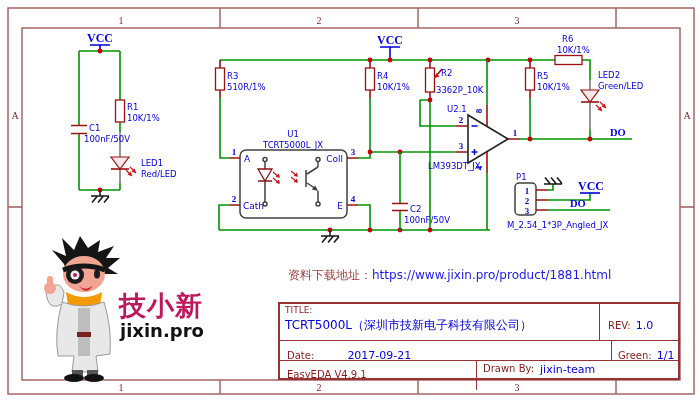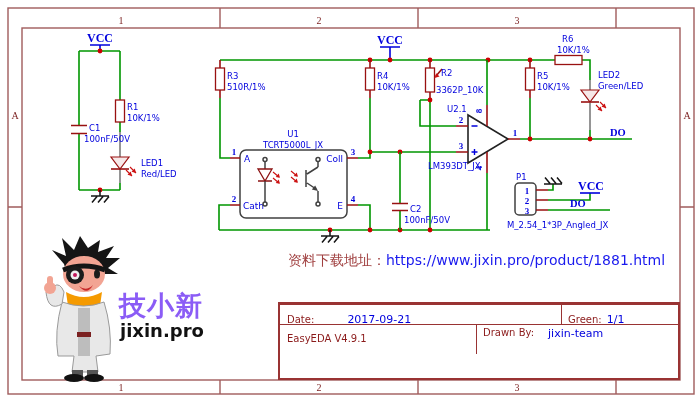--- a/index.html
+++ b/index.html
@@ -18,44 +18,44 @@
   .compfill{stroke:#991111;stroke-width:1.2;fill:#f6e8e8;}
   .grayln{stroke:#8a8a8a;stroke-width:1.8;fill:none;}
   .dark{stroke:#404040;stroke-width:1.5;fill:none;}
   .gnd{stroke:#141414;stroke-width:1.5;fill:none;}
   .vccln{stroke:#0000dd;stroke-width:1.6;fill:none;}
   .frame-line{stroke:#a05c5c;stroke-width:1.4;fill:none;}
   .arrow{stroke:#cc1111;stroke-width:1.1;fill:none;}
   .ahead{fill:#cc1111;stroke:none;}
   .dot{fill:#cc0000;stroke:none;}
 
-  .url-line{position:absolute;left:288px;top:252px;font-size:14px;white-space:nowrap;}
+  .url-line{position:absolute;left:288px;top:267px;font-size:12px;white-space:nowrap;}
   .url-label{color:#a04040;font-family:"Liberation Serif",serif;}
   .url-link{color:#1a1aee;}
-  .brand-name{position:absolute;left:119px;top:288px;font-size:27px;font-weight:bold;color:#8b5cf6;
+  .brand-name{position:absolute;left:119px;top:288px;font-size:27px;font-weight:bold;color:#be185d;
               letter-spacing:1px;}
   .brand-site{position:absolute;left:120px;top:320px;font-size:18px;font-weight:bold;color:#111;}
 
   .tb{position:absolute;left:278px;top:302px;width:402px;height:78px;box-sizing:border-box;
       border:2px solid #993333;background:#fff;}
   .tb,.tb *{box-sizing:border-box;}
   .tb-row{display:flex;width:100%;}
   .tb-r1{height:36px;}
   .tb-r2{height:20px;border-top:1.5px solid #993333;}
   .tb-r3{height:30px;border-top:1.5px solid #993333;}
   .tb-title-cell{width:320px;border-right:1.5px solid #993333;padding:1px 0 0 5px;}
   .tb-rev-cell{flex:1;padding-top:10px;padding-left:8px;}
   .tb-small{color:#8b1a1a;font-size:9px;}
   .tb-label{color:#8b1a1a;font-size:10px;}
   .tb-title{color:#0000dd;font-size:12px;margin-top:2px;white-space:nowrap;}
   .tb-val{color:#0000dd;font-size:11px;}
-  .tb-cell-l2{width:282px;border-right:1.5px solid #993333;padding:3px 0 0 7px;}
+  .tb-cell-l2{width:332px;border-right:1.5px solid #993333;padding:3px 0 0 7px;}
   .tb-cell-r2{flex:1;padding:3px 0 0 6px;}
   .tb-cell-l3{width:197px;border-right:1.5px solid #993333;padding:2px 0 0 7px;}
-  .tb-cell-r3{flex:1;padding:2px 0 0 6px;display:flex;gap:14px;}
+  .tb-cell-r3{flex:1;padding:2px 0 0 6px;display:flex;gap:6px;}
 </style>
 </head>
 <body>
 
 <div class="canvas">
 
 <svg width="700" height="401" viewBox="0 0 700 401" style="position:absolute;left:0;top:0;">
 
   <g>
     <rect x="8" y="8" width="686" height="386" class="frame-line"></rect>
@@ -292,20 +292,30 @@
 </svg>
 
   <div class="url-line">
     <span class="url-label">资料下载地址：</span><span class="url-link">https://www.jixin.pro/product/1881.html</span>
   </div>
 
   <div class="brand-name">技小新</div>
   <div class="brand-site">jixin.pro</div>
 
   <div class="tb">
+    <div class="tb-row tb-r1">
+      <div class="tb-title-cell">
+        <div class="tb-small">TITLE:</div>
+        <div class="tb-title">TCRT5000L（深圳市技新电子科技有限公司）</div>
+      </div>
+      <div class="tb-rev-cell">
+        <span class="tb-label">REV:</span>
+        <span class="tb-val">1.0</span>
+      </div>
+    </div>
     <div class="tb-row tb-r2">
       <div class="tb-cell-l2">
         <span class="tb-label">Date:</span>
         <span class="tb-val" style="margin-left:28px;">2017-09-21</span>
       </div>
       <div class="tb-cell-r2">
         <span class="tb-label">Green:</span>
         <span class="tb-val" style="">1/1</span>
       </div>
     </div>

